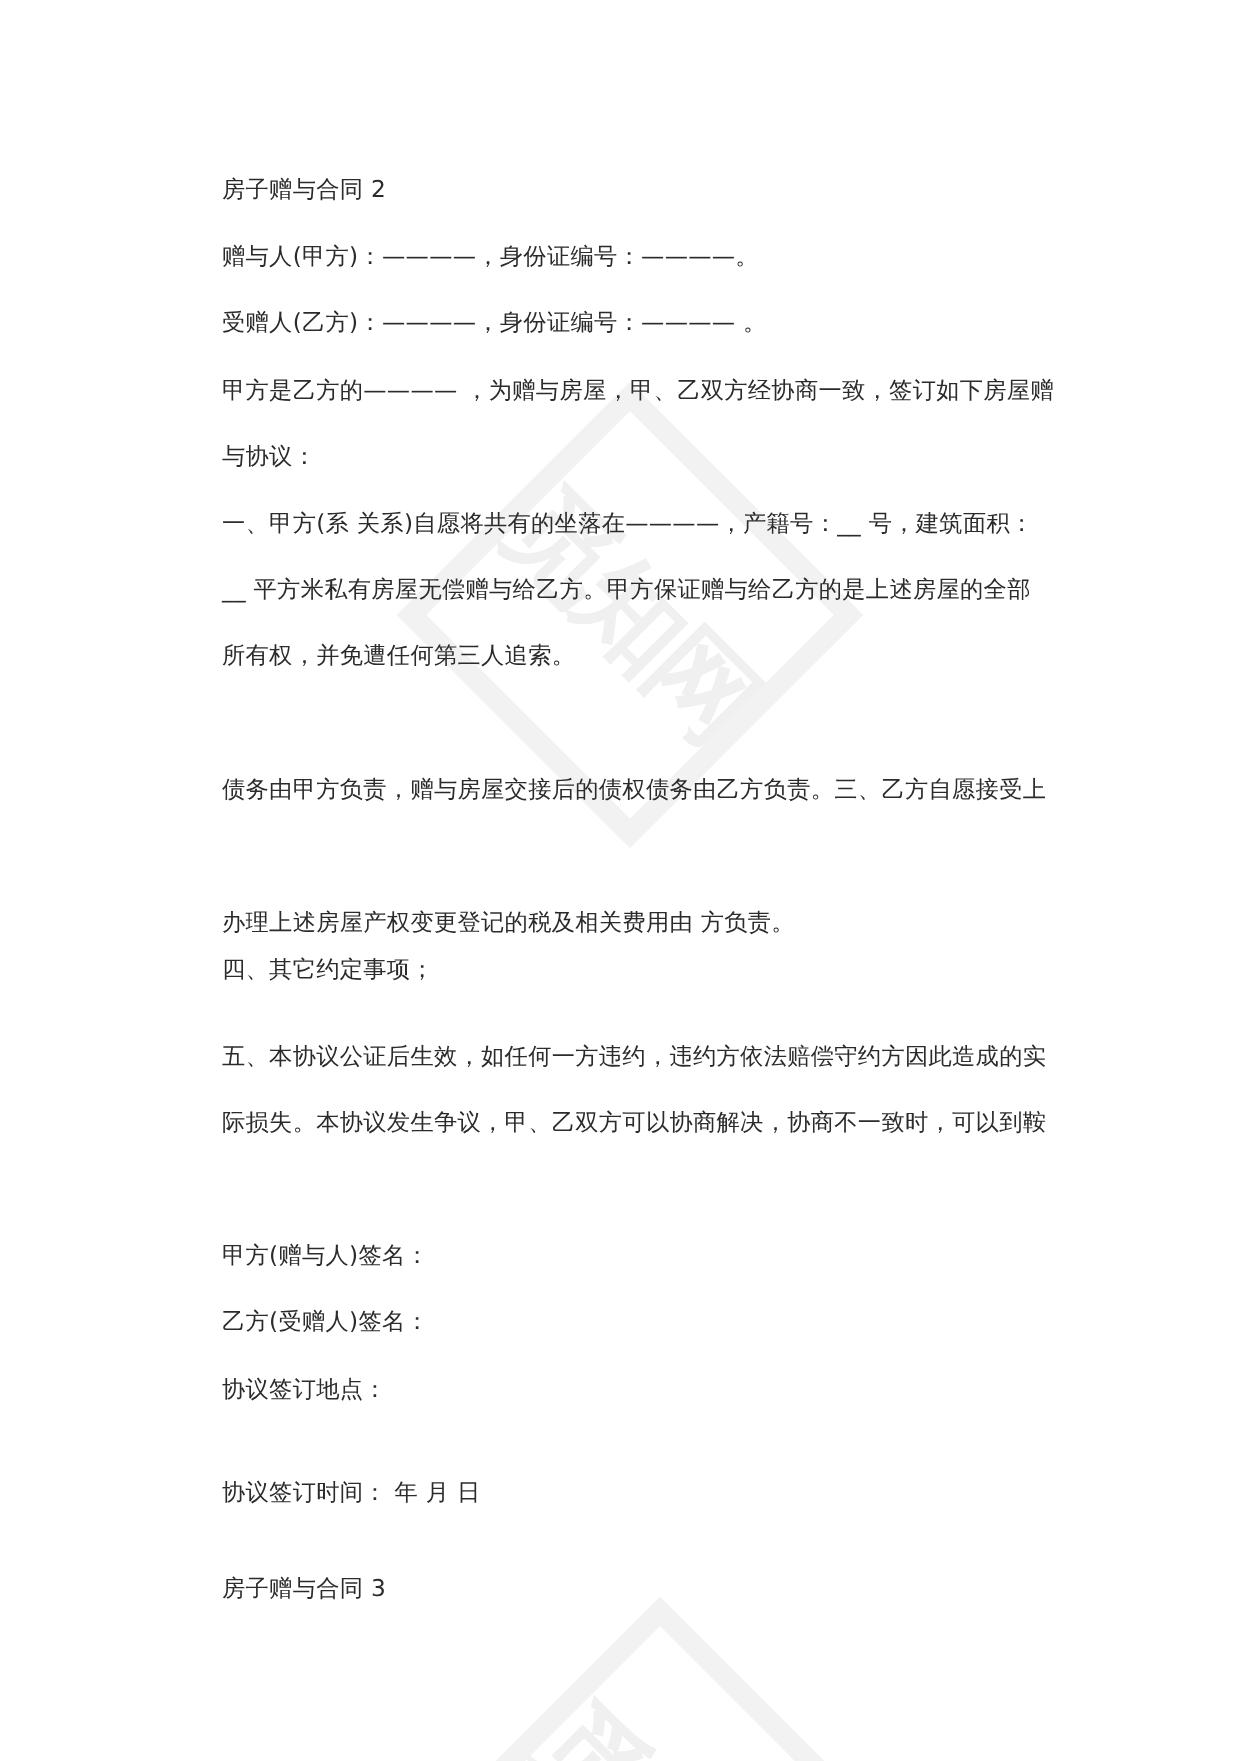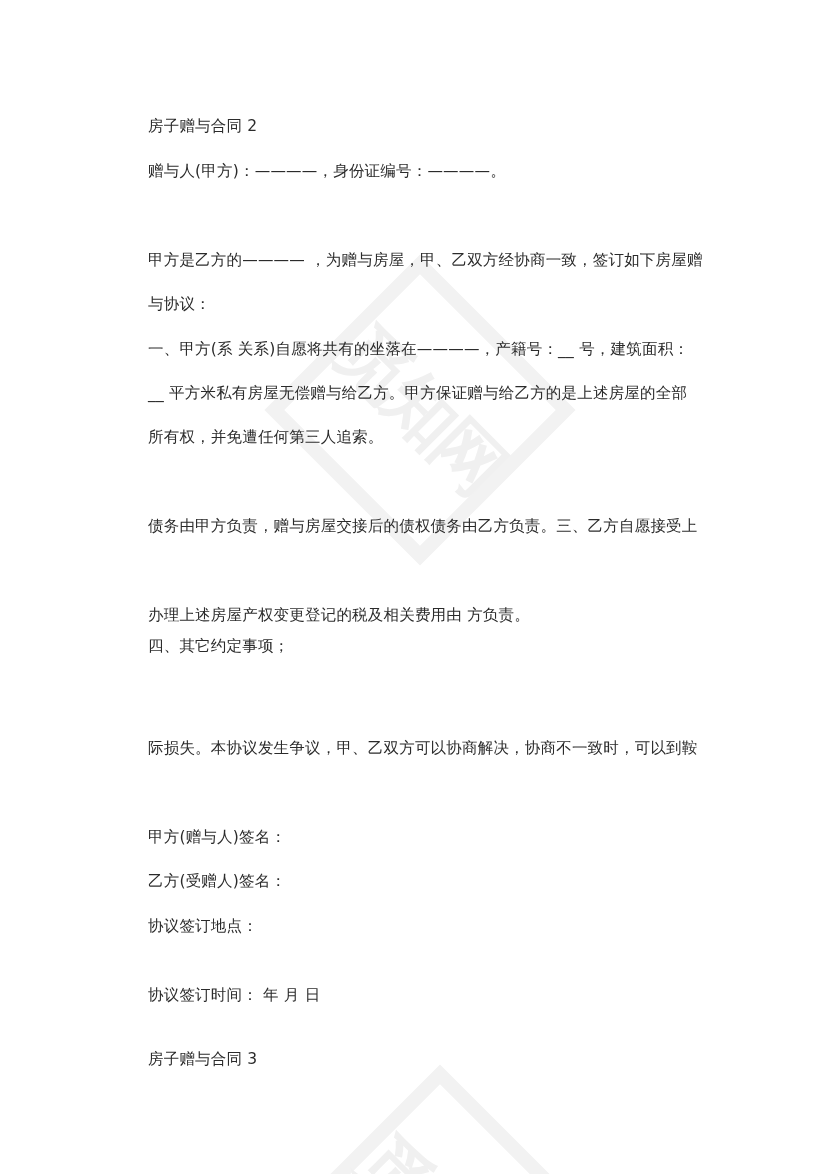--- a/index.html
+++ b/index.html
@@ -62,27 +62,29 @@
 <div class="page">
   <div class="watermark wm1">
     <span>觅知网</span>
   </div>
   <div class="watermark wm2">
     <span>觅知网</span>
   </div>
 
   <div class="line" style="top:116px">房子赠与合同 2</div>
   <div class="line" style="top:161px">赠与人(甲方)：————，身份证编号：————。</div>
+  <div class="line" style="top:205px">受赠人(乙方)：————，身份证编号：———— 。</div>
   <div class="line" style="top:250px">甲方是乙方的———— ，为赠与房屋，甲、乙双方经协商一致，签订如下房屋赠</div>
   <div class="line" style="top:294px">与协议：</div>
   <div class="line" style="top:339px">一、甲方(系  关系)自愿将共有的坐落在————，产籍号：__ 号，建筑面积：</div>
   <div class="line" style="top:383px">__ 平方米私有房屋无偿赠与给乙方。甲方保证赠与给乙方的是上述房屋的全部</div>
   <div class="line" style="top:427px">所有权，并免遭任何第三人追索。</div>
   <div class="line" style="top:516px">债务由甲方负责，赠与房屋交接后的债权债务由乙方负责。三、乙方自愿接受上</div>
   <div class="line" style="top:605px">办理上述房屋产权变更登记的税及相关费用由  方负责。</div>
   <div class="line" style="top:636px">四、其它约定事项；</div>
+  <div class="line" style="top:694px">五、本协议公证后生效，如任何一方违约，违约方依法赔偿守约方因此造成的实</div>
   <div class="line" style="top:738px">际损失。本协议发生争议，甲、乙双方可以协商解决，协商不一致时，可以到鞍</div>
   <div class="line" style="top:827px">甲方(赠与人)签名：</div>
   <div class="line" style="top:871px">乙方(受赠人)签名：</div>
   <div class="line" style="top:916px">协议签订地点：</div>
   <div class="line" style="top:985px">协议签订时间：   年  月  日</div>
   <div class="line" style="top:1049px">房子赠与合同 3</div>
 </div>
 
 </body></html>

